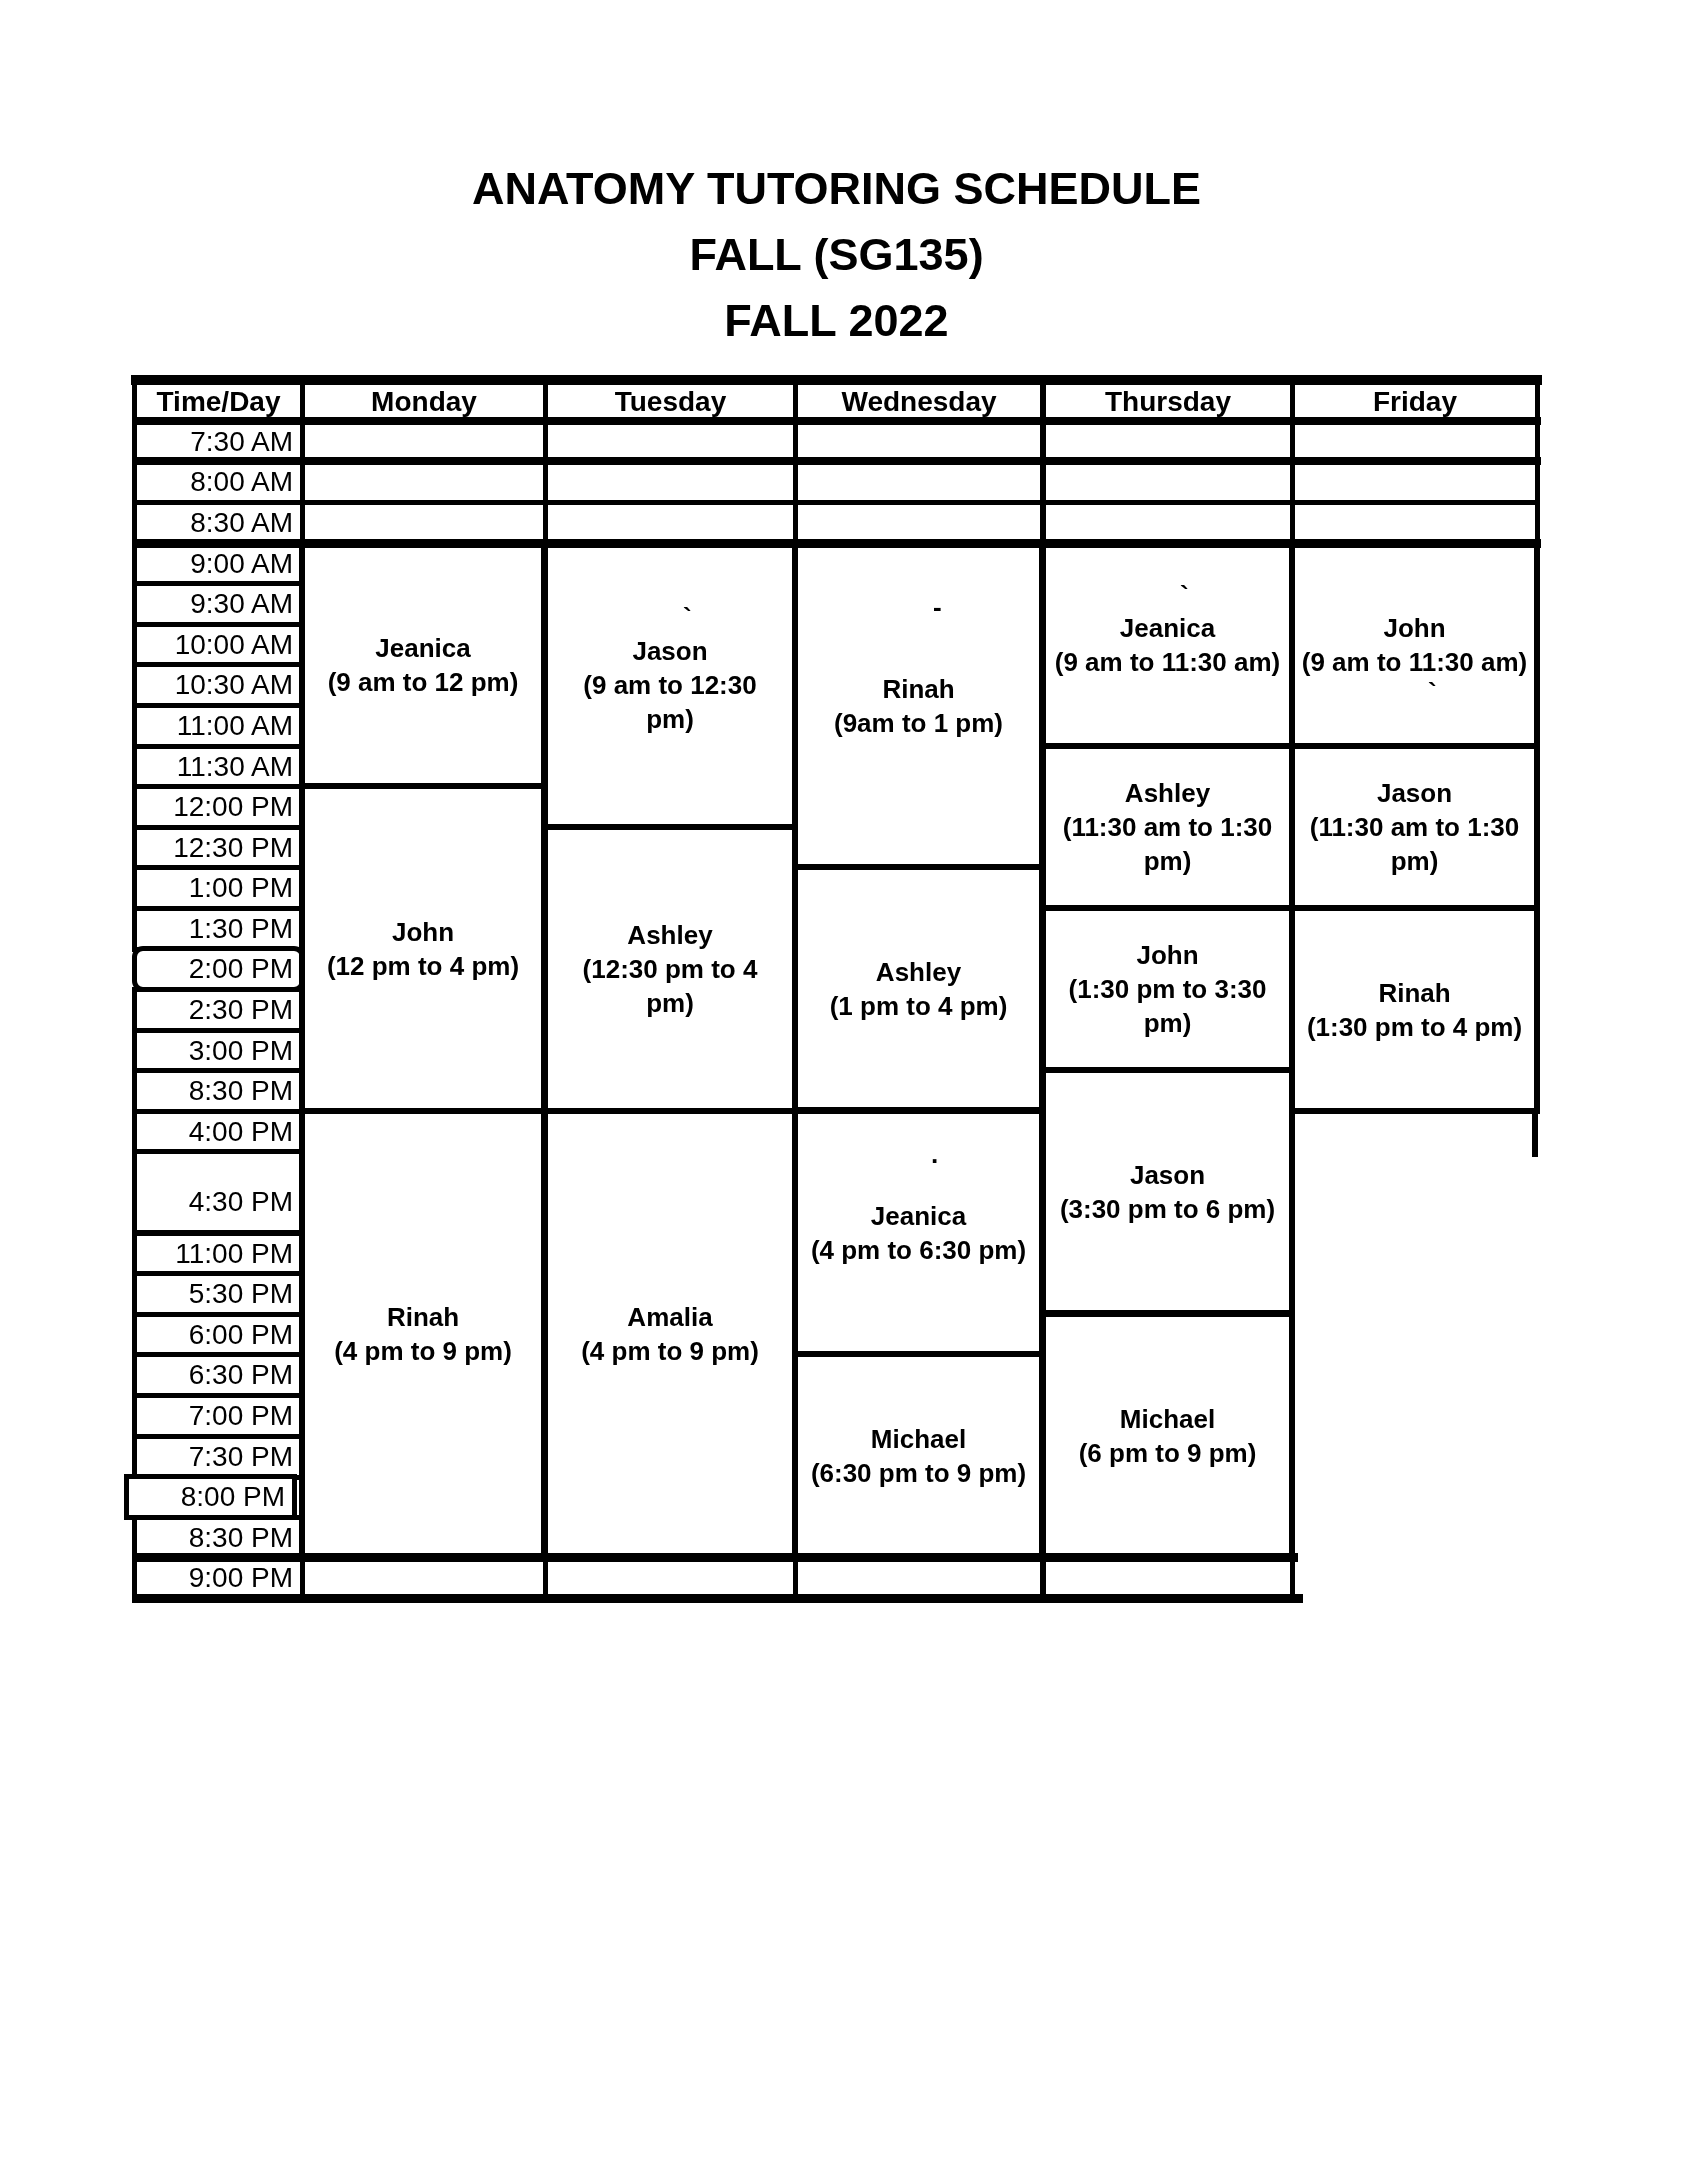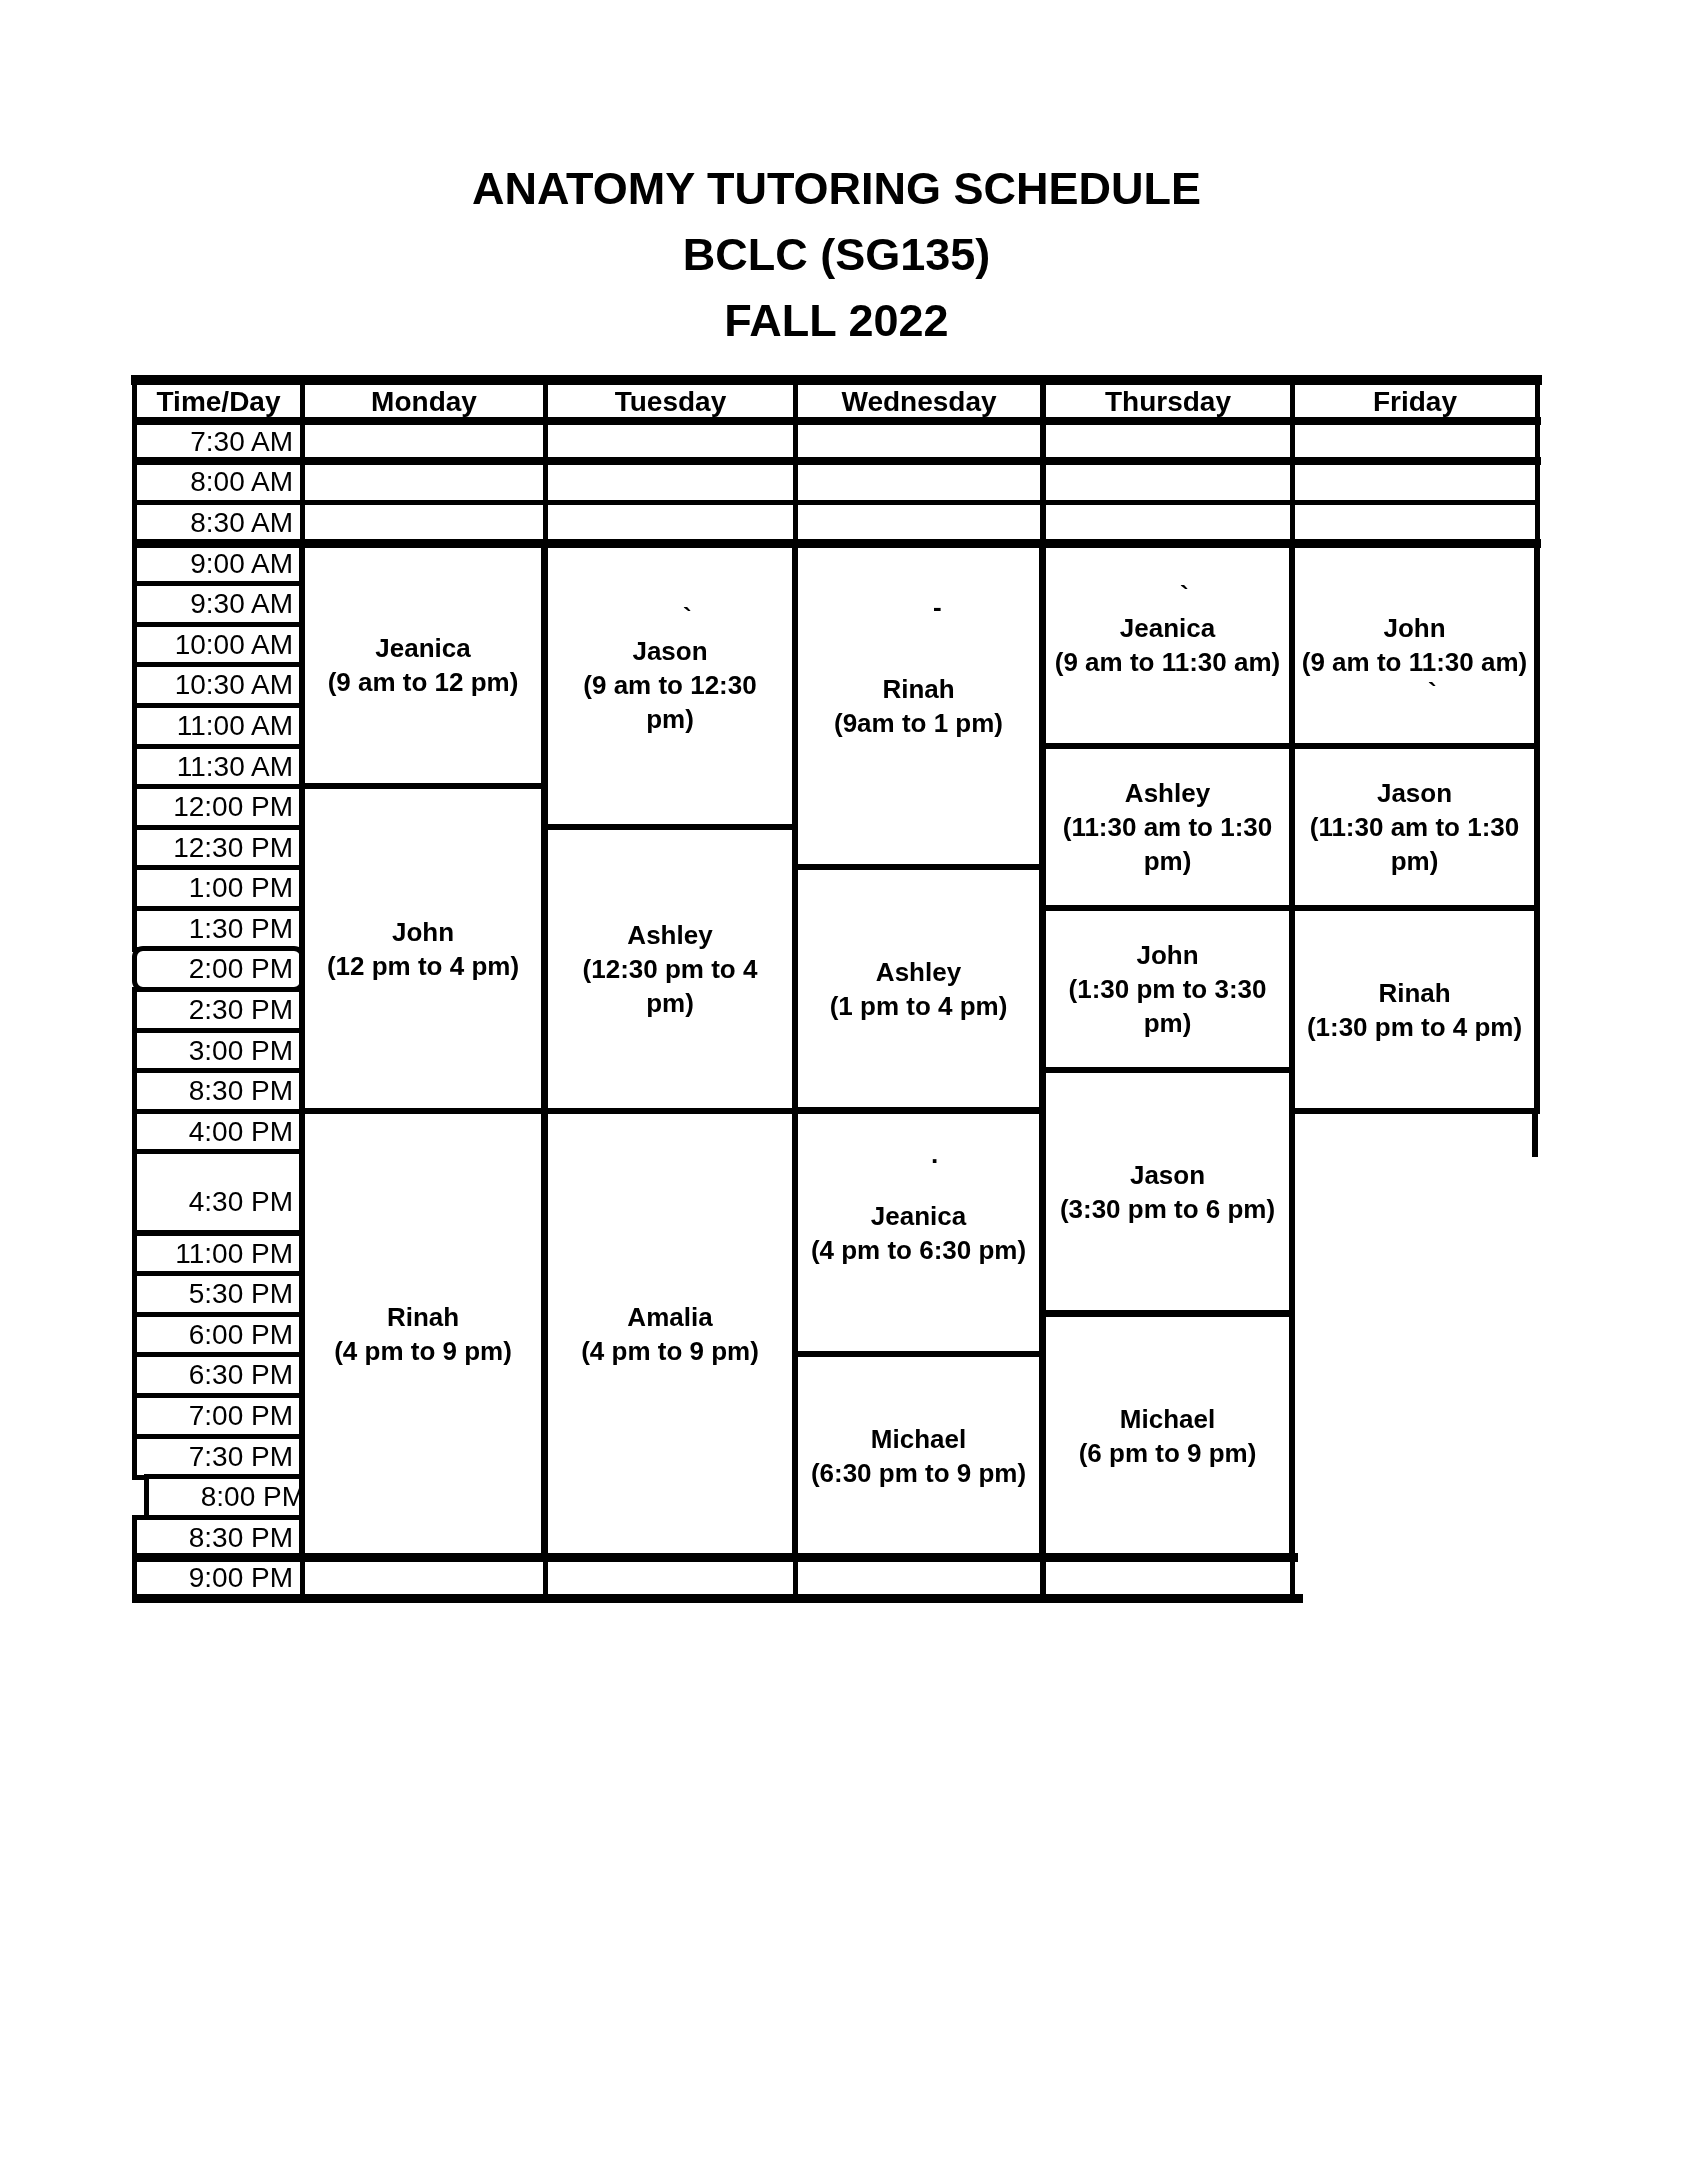--- a/index.html
+++ b/index.html
@@ -29,21 +29,21 @@
   .block div{white-space:nowrap;}
   .line{position:absolute;background:#000;}
   .mark{position:absolute;font-weight:bold;font-size:26px;line-height:1;color:#000;}
 </style>
 </head>
 <body>
 
 <div id="page">
   <div class="title">
     <div>ANATOMY TUTORING SCHEDULE</div>
-    <div>BCLC (SG135)</div>
+    <div>FALL (SG135)</div>
     <div>FALL 2022</div>
   </div>
 <div class="box head" style="left: 132px; top: 379px; width: 173px; height: 45px; border-width: 5px;">Time/Day</div>
     <div class="box head" style="left: 300px; top: 379px; width: 248px; height: 45px; border-width: 5px;">Monday</div>
     <div class="box head" style="left: 543px; top: 379px; width: 255px; height: 45px; border-width: 5px;">Tuesday</div>
     <div class="box head" style="left: 793px; top: 379px; width: 252px; height: 45px; border-width: 5px;">Wednesday</div>
     <div class="box head" style="left: 1041px; top: 379px; width: 254px; height: 45px; border-width: 5px;">Thursday</div>
     <div class="box head" style="left: 1290px; top: 379px; width: 250px; height: 45px; border-width: 5px;">Friday</div>
     <div class="box time" style="left: 132px; top: 419px; width: 173px; height: 46px; border-width: 5px;">7:30 AM</div>
     <div class="box time" style="left: 132px; top: 459px; width: 173px; height: 46px; border-width: 5px;">8:00 AM</div>
@@ -63,21 +63,21 @@
     <div class="box time" style="left: 132px; top: 1028px; width: 173px; height: 46px; border-width: 5px;">3:00 PM</div>
     <div class="box time" style="left: 132px; top: 1068px; width: 173px; height: 46px; border-width: 5px;">8:30 PM</div>
     <div class="box time" style="left: 132px; top: 1109px; width: 173px; height: 46px; border-width: 5px;">4:00 PM</div>
     <div class="box time tall" style="left: 132px; top: 1149px; width: 173px; height: 86px; border-width: 5px;">4:30 PM</div>
     <div class="box time" style="left: 132px; top: 1231px; width: 173px; height: 46px; border-width: 5px;">11:00 PM</div>
     <div class="box time" style="left: 132px; top: 1271px; width: 173px; height: 46px; border-width: 5px;">5:30 PM</div>
     <div class="box time" style="left: 132px; top: 1312px; width: 173px; height: 46px; border-width: 5px;">6:00 PM</div>
     <div class="box time" style="left: 132px; top: 1352px; width: 173px; height: 46px; border-width: 5px;">6:30 PM</div>
     <div class="box time" style="left: 132px; top: 1393px; width: 173px; height: 46px; border-width: 5px;">7:00 PM</div>
     <div class="box time" style="left: 132px; top: 1434px; width: 173px; height: 46px; border-width: 5px;">7:30 PM</div>
-    <div class="box time" style="left: 144px; top: 1474px; width: 173px; height: 46px; border-width: 5px;">8:00 PM</div>
+    <div class="box time" style="left: 124px; top: 1474px; width: 173px; height: 46px; border-width: 5px;">8:00 PM</div>
     <div class="box time" style="left: 132px; top: 1515px; width: 173px; height: 46px; border-width: 5px;">8:30 PM</div>
     <div class="box time" style="left: 132px; top: 1555px; width: 173px; height: 46px; border-width: 5px;">9:00 PM</div>
     <div class="box " style="left: 300px; top: 419px; width: 248px; height: 46px; border-width: 5px;"></div>
     <div class="box " style="left: 543px; top: 419px; width: 255px; height: 46px; border-width: 5px;"></div>
     <div class="box " style="left: 793px; top: 419px; width: 252px; height: 46px; border-width: 5px;"></div>
     <div class="box " style="left: 1041px; top: 419px; width: 254px; height: 46px; border-width: 5px;"></div>
     <div class="box " style="left: 1290px; top: 419px; width: 250px; height: 46px; border-width: 5px;"></div>
     <div class="box " style="left: 300px; top: 459px; width: 248px; height: 46px; border-width: 5px;"></div>
     <div class="box " style="left: 543px; top: 459px; width: 255px; height: 46px; border-width: 5px;"></div>
     <div class="box " style="left: 793px; top: 459px; width: 252px; height: 46px; border-width: 5px;"></div>

